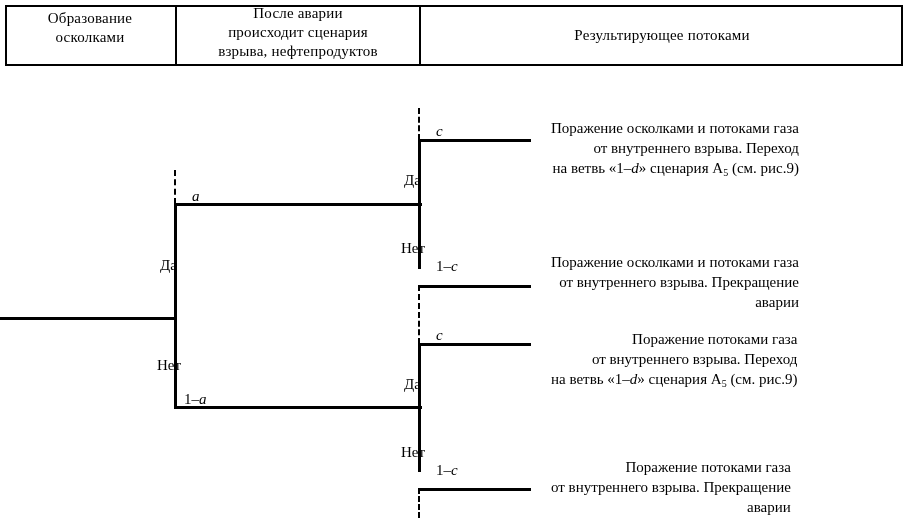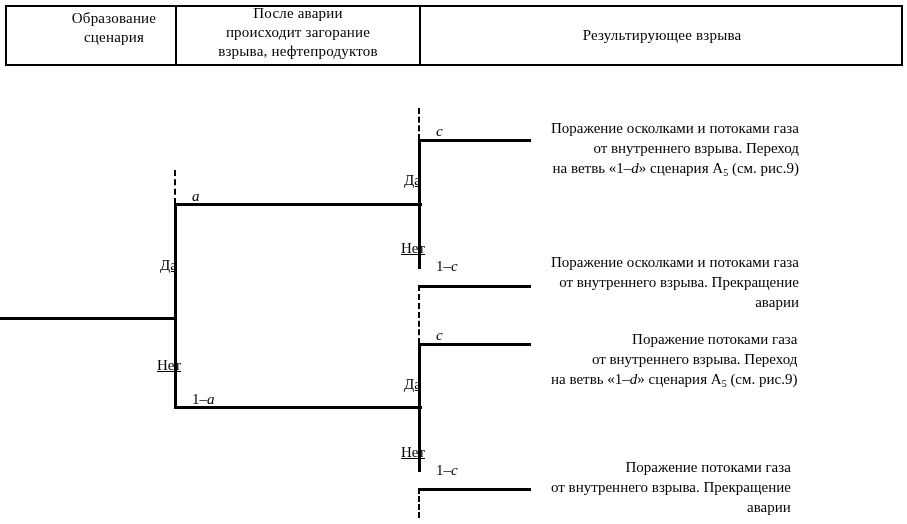--- a/index.html
+++ b/index.html
@@ -18,35 +18,35 @@
   }
   .vdiv{position:absolute;top:5px;width:2px;height:61px;background:#000;}
   .vdiv.c1{left:175px;}
   .vdiv.c2{left:419px;}
 
   .hdr{
     position:absolute;text-align:center;
     font-size:15px;line-height:19px;
     letter-spacing:.2px;
   }
-  .hdr.h1{left:7px;top:9px;width:166px;padding-left:24px;}
+  .hdr.h1{left:7px;top:9px;width:166px;}
   .hdr.h2{left:179px;top:4px;width:238px;}
   .hdr.h3{left:423px;top:26px;width:478px;}
 
   
   .ln{position:absolute;background:#000;}
   .vl{width:3px;}
   .hl{height:3px;}
   .vdash{
     position:absolute;width:0;border-left:2px dashed #000;
   }
 
   
   .lbl{
-    position:absolute;font-size:15px;line-height:17px;white-space:nowrap;text-decoration:underline;
+    position:absolute;font-size:15px;line-height:17px;white-space:nowrap;
   }
   .plbl{
     position:absolute;font-size:15px;line-height:17px;white-space:nowrap;
     font-style:italic;
   }
   .plbl .up{font-style:normal;}
 
   
   .outcome{
     position:absolute;font-size:15px;line-height:20px;white-space:nowrap;text-align:right;
@@ -58,49 +58,49 @@
 <body>
 
 <div id="root">
 
   <div class="frame"></div>
   <div class="vdiv c1"></div>
   <div class="vdiv c2"></div>
 
   <div class="hdr h1">
     <div>Образование</div>
-    <div>сценария</div>
+    <div>осколками</div>
   </div>
 
   <div class="hdr h2">
     <div>После аварии</div>
-    <div>происходит загорание</div>
+    <div>происходит сценария</div>
     <div>взрыва, нефтепродуктов</div>
   </div>
 
   <div class="hdr h3">
-    <div>Результирующее взрыва</div>
+    <div>Результирующее потоками</div>
   </div>
 
   <div class="ln hl" style="left:0px;top:317px;width:177px;"></div>
 
   <div class="ln vl" style="left:174px;top:203px;height:115px;"></div>
   <div class="ln vl" style="left:174px;top:317px;height:90px;"></div>
 
   <div class="vdash" style="left:174px;top:170px;height:34px;"></div>
   <div class="vdash" style="left:174px;top:285px;height:32px;"></div>
 
   <div class="ln hl" style="left:174px;top:203px;width:248px;"></div>
 
   <div class="ln hl" style="left:174px;top:406px;width:248px;"></div>
 
   <div class="plbl" style="left:192px;top:188px;">
     <span>a</span>
   </div>
-  <div class="plbl" style="left:192px;top:391px;">
+  <div class="plbl" style="left:184px;top:391px;">
     <span class="up">1–</span><span>a</span>
   </div>
 
   <div class="lbl" style="left:160px;top:257px;">Да</div>
   <div class="lbl" style="left:157px;top:357px;">Нет</div>
 
   <div class="ln vl" style="left:418px;top:139px;height:65px;"></div>
   <div class="ln vl" style="left:418px;top:203px;height:66px;"></div>
 
   <div class="vdash" style="left:418px;top:108px;height:32px;"></div>

